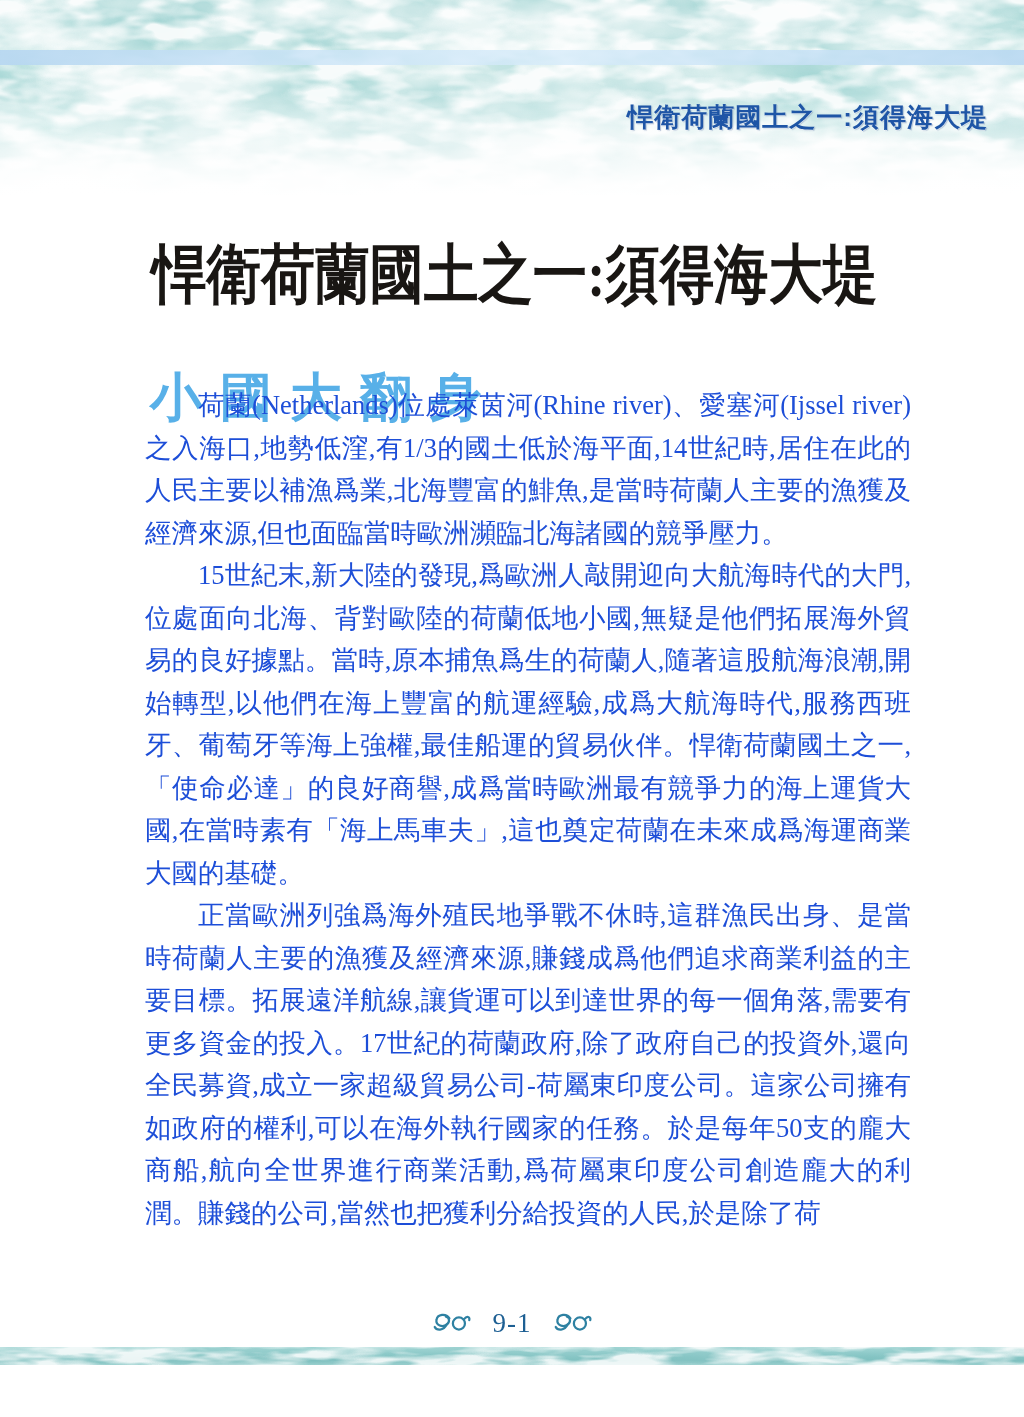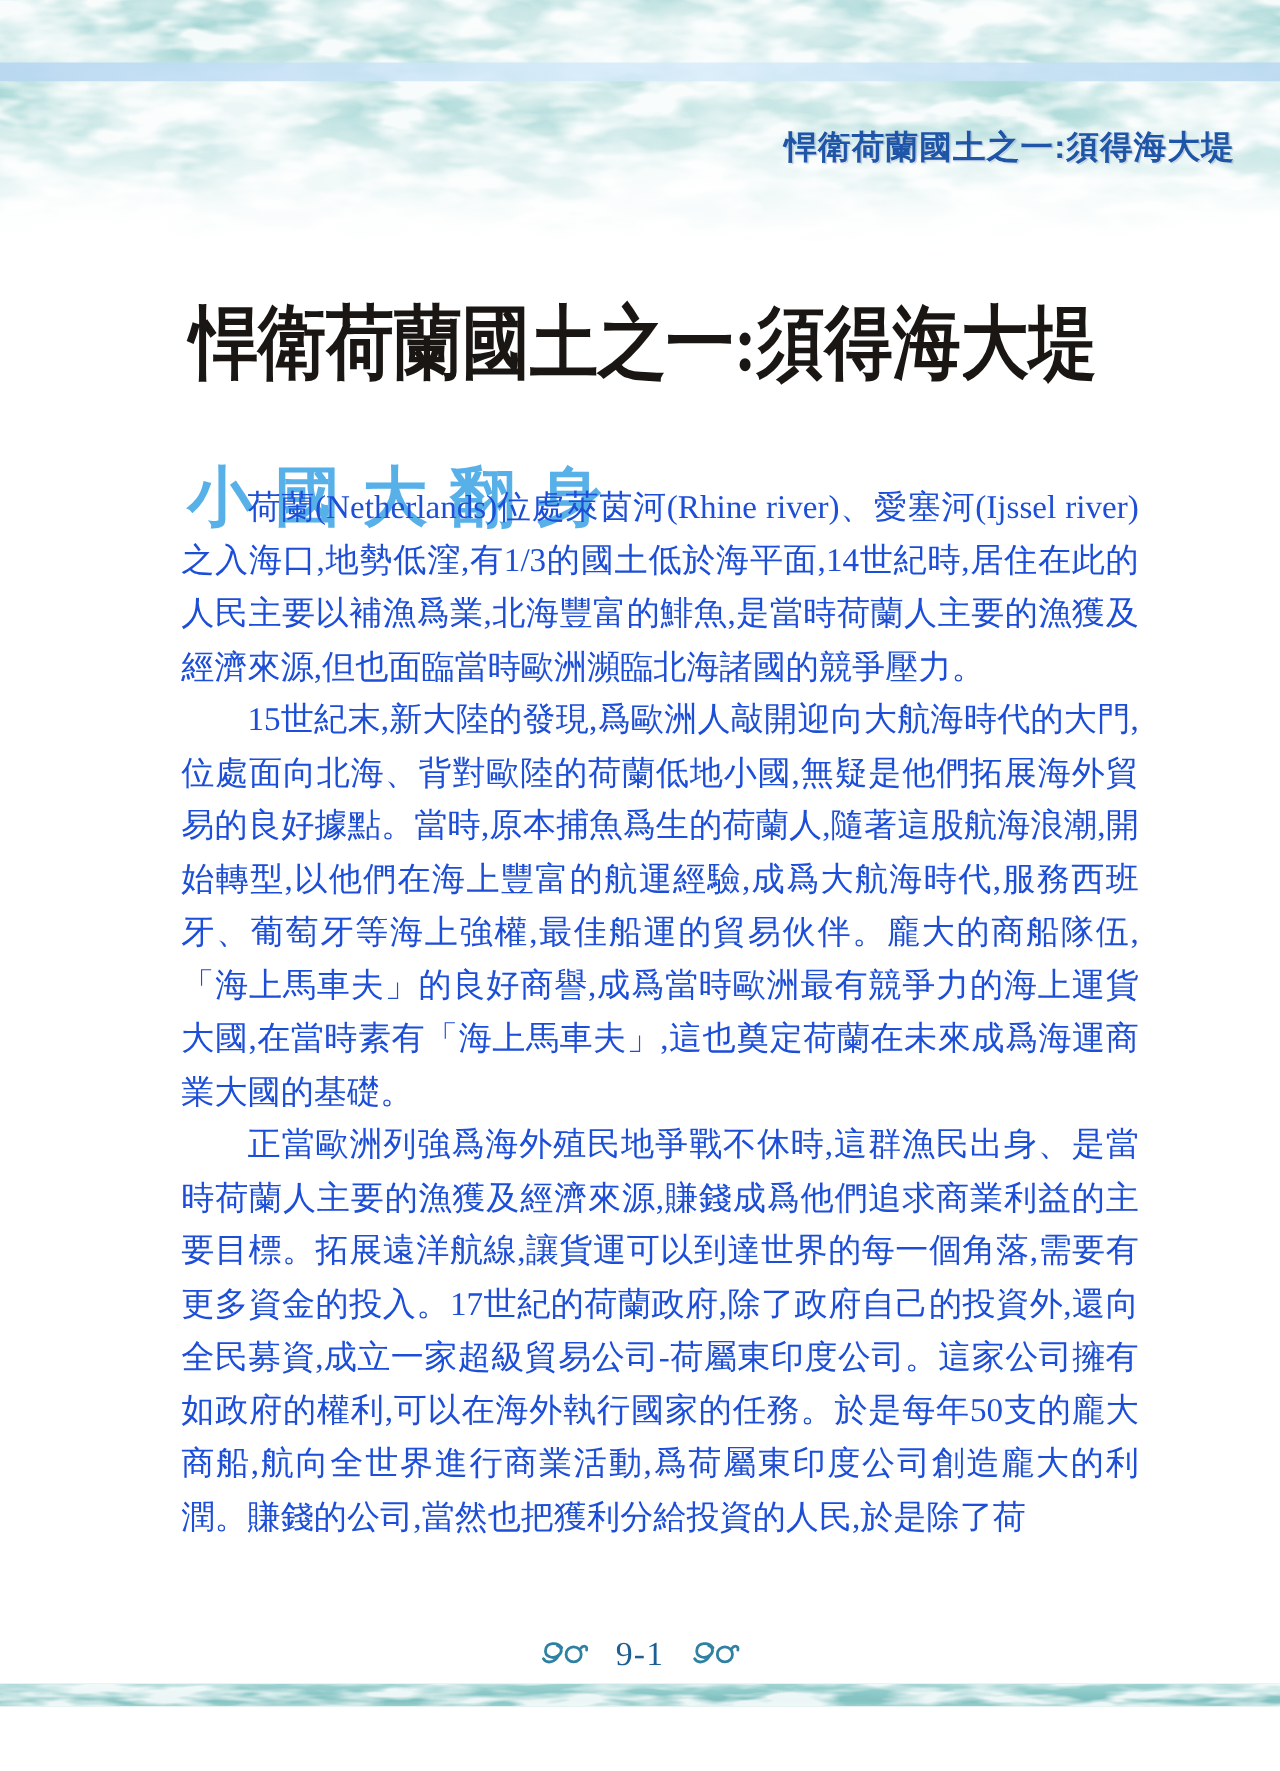--- a/index.html
+++ b/index.html
@@ -116,21 +116,21 @@
     <div class="banner-fade"></div>
     <div class="running-title">悍衛荷蘭國土之一:須得海大堤</div>
   </div>
 
   <h1 class="main-title">悍衛荷蘭國土之一:須得海大堤</h1>
 
   <h2 class="section-heading">小國大翻身</h2>
 
   <div class="body-text">
     <p>荷蘭(Netherlands)位處萊茵河(Rhine river)、愛塞河(Ijssel river)之入海口,地勢低漥,有1/3的國土低於海平面,14世紀時,居住在此的人民主要以補漁爲業,北海豐富的鯡魚,是當時荷蘭人主要的漁獲及經濟來源,但也面臨當時歐洲瀕臨北海諸國的競爭壓力。</p>
-    <p>15世紀末,新大陸的發現,爲歐洲人敲開迎向大航海時代的大門,位處面向北海、背對歐陸的荷蘭低地小國,無疑是他們拓展海外貿易的良好據點。當時,原本捕魚爲生的荷蘭人,隨著這股航海浪潮,開始轉型,以他們在海上豐富的航運經驗,成爲大航海時代,服務西班牙、葡萄牙等海上強權,最佳船運的貿易伙伴。龐大的商船隊伍,「海上馬車夫」的良好商譽,成爲當時歐洲最有競爭力的海上運貨大國,在當時素有「海上馬車夫」,這也奠定荷蘭在未來成爲海運商業大國的基礎。</p>
+    <p>15世紀末,新大陸的發現,爲歐洲人敲開迎向大航海時代的大門,位處面向北海、背對歐陸的荷蘭低地小國,無疑是他們拓展海外貿易的良好據點。當時,原本捕魚爲生的荷蘭人,隨著這股航海浪潮,開始轉型,以他們在海上豐富的航運經驗,成爲大航海時代,服務西班牙、葡萄牙等海上強權,最佳船運的貿易伙伴。悍衛荷蘭國土之一,「使命必達」的良好商譽,成爲當時歐洲最有競爭力的海上運貨大國,在當時素有「海上馬車夫」,這也奠定荷蘭在未來成爲海運商業大國的基礎。</p>
     <p>正當歐洲列強爲海外殖民地爭戰不休時,這群漁民出身、是當時荷蘭人主要的漁獲及經濟來源,賺錢成爲他們追求商業利益的主要目標。拓展遠洋航線,讓貨運可以到達世界的每一個角落,需要有更多資金的投入。17世紀的荷蘭政府,除了政府自己的投資外,還向全民募資,成立一家超級貿易公司-荷屬東印度公司。這家公司擁有如政府的權利,可以在海外執行國家的任務。於是每年50支的龐大商船,航向全世界進行商業活動,爲荷屬東印度公司創造龐大的利潤。賺錢的公司,當然也把獲利分給投資的人民,於是除了荷</p>
   </div>
 
   <div class="footer">
     <span class="ornament">
       <svg viewBox="0 0 44 26" width="38" height="23" aria-hidden="true">
         <g fill="none" stroke="#2e81a2" stroke-width="2.6" stroke-linecap="round">
           <path d="M19 7 C15 1 5 2 4 9 C3 15 11 18 16 14 C20 11 19 6 15 5"></path>
           <path d="M16 14 C12 22 4 21 2 17"></path>
           <circle cx="30" cy="13" r="7"></circle>

